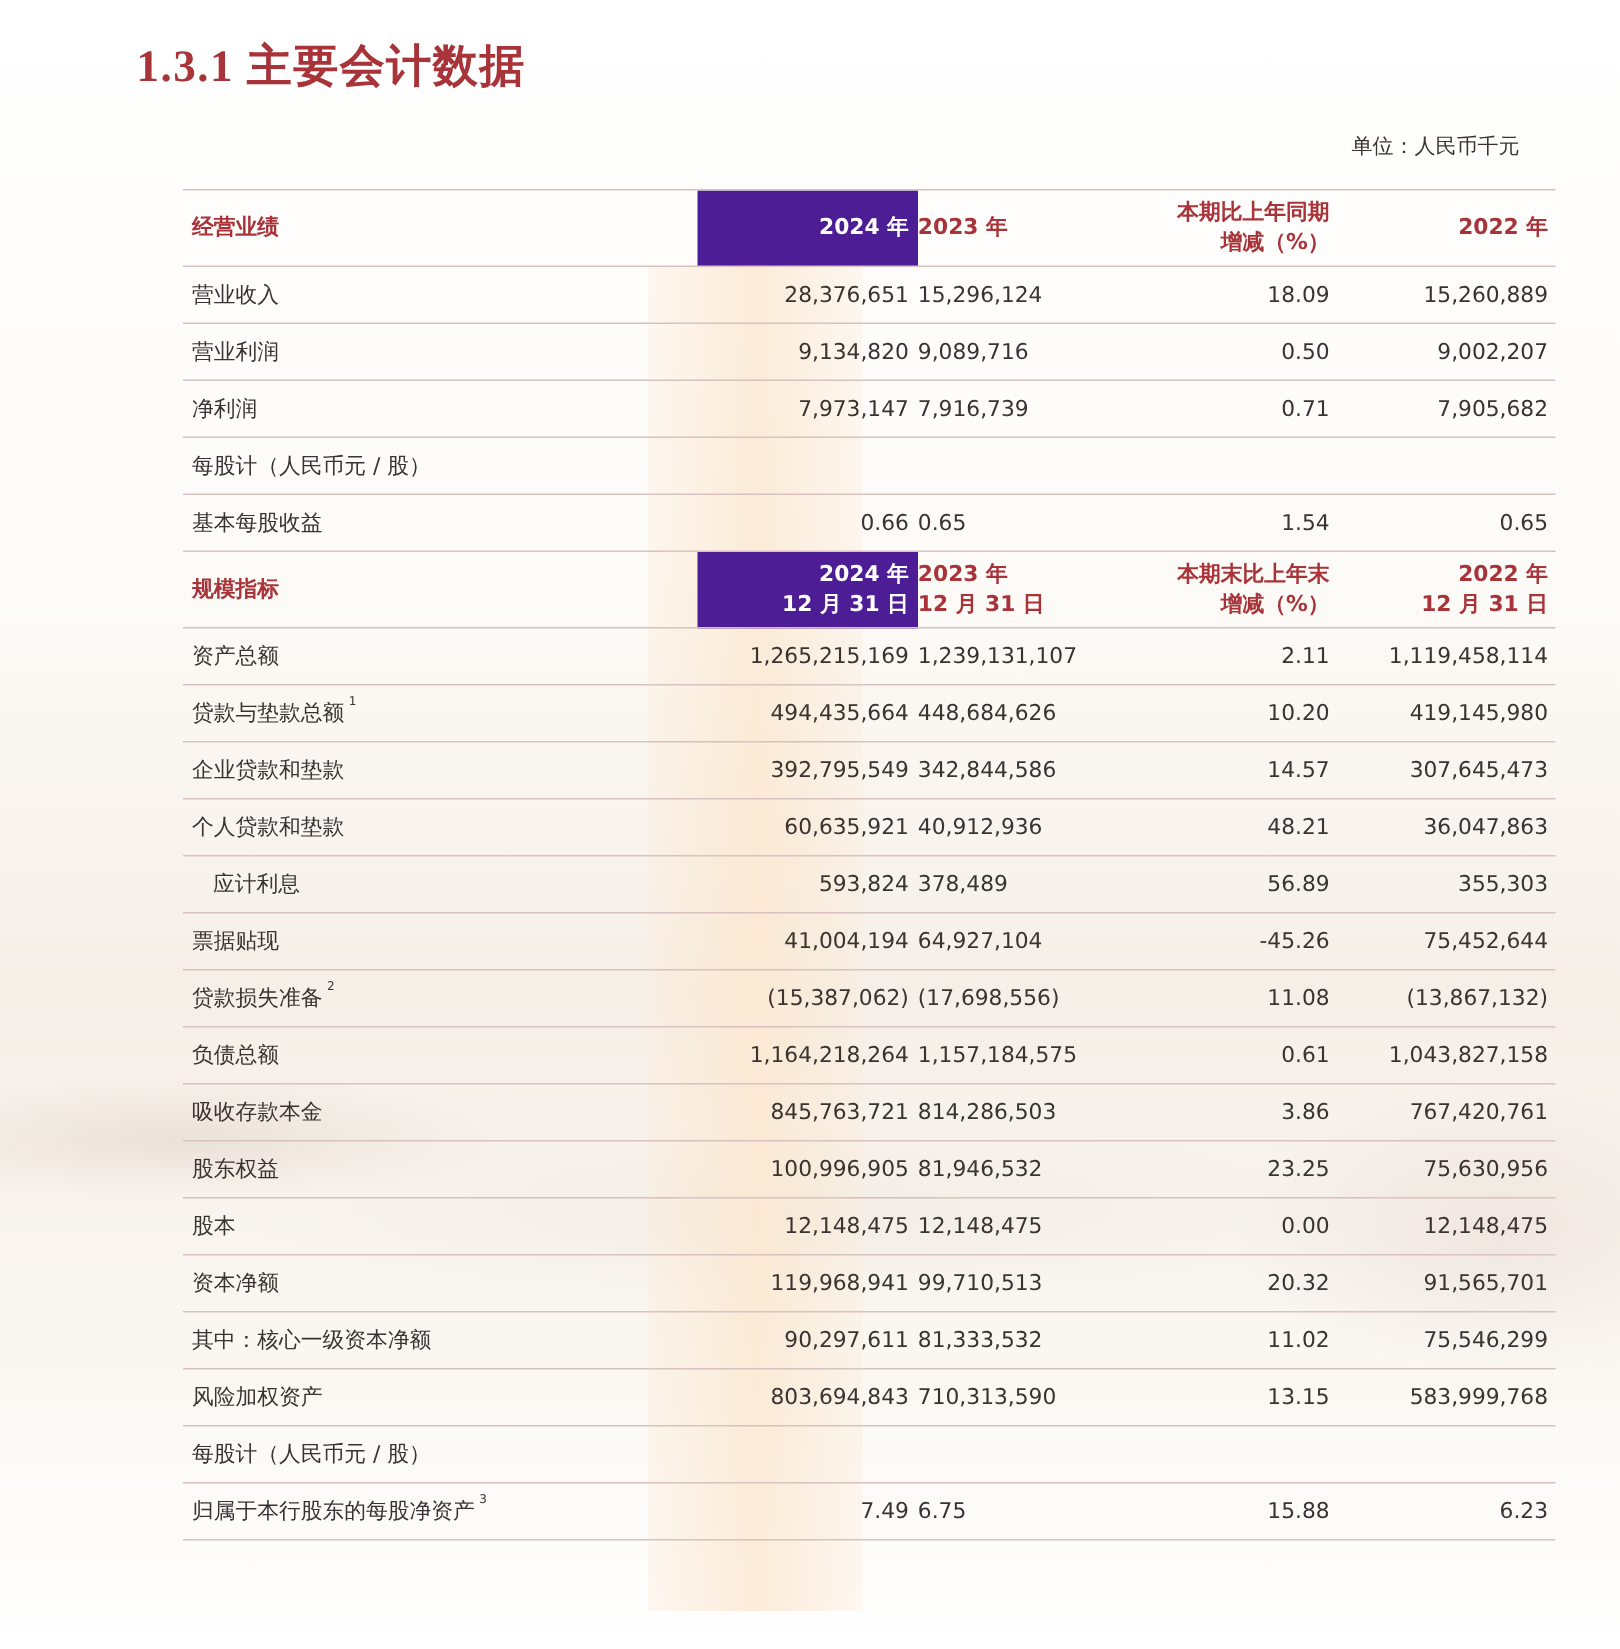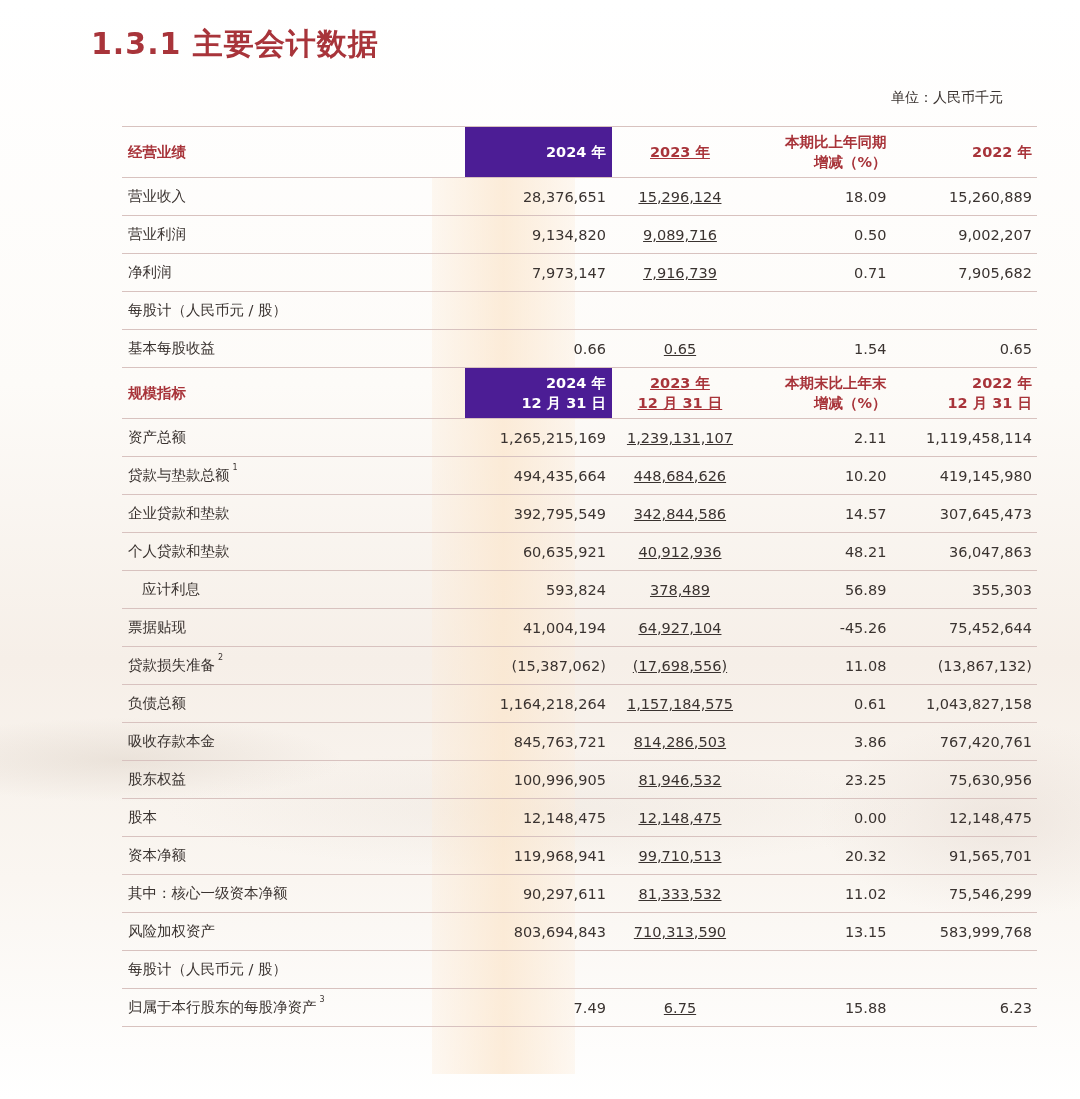--- a/index.html
+++ b/index.html
@@ -12,40 +12,40 @@
   .wash {
     position: absolute; left: 0; top: 560px; width: 1080px; height: 420px;
     background:
       radial-gradient(ellipse 320px 60px at 120px 200px, rgba(200,185,170,0.28), rgba(255,255,255,0) 70%),
       radial-gradient(ellipse 260px 140px at 1000px 260px, rgba(220,205,195,0.35), rgba(255,255,255,0) 70%),
       radial-gradient(ellipse 500px 80px at 540px 250px, rgba(225,215,205,0.25), rgba(255,255,255,0) 75%);
     pointer-events: none;
   }
   .title {
     position: absolute; left: 91px; top: 24px;
-    font-size: 30px; font-weight: bold; color: #a8343a; letter-spacing: 1px;
+    font-size: 30px; font-weight: bold; color: #a8343a; letter-spacing: 1px; font-family: Liberation Serif, serif;
   }
   .unit {
-    position: absolute; right: 77px; top: 89px;
+    position: absolute; right: 67px; top: 89px;
     font-size: 14px; color: #3a3330;
   }
   .hl-col {
     position: absolute; left: 432px; top: 178px; width: 143px; height: 896px;
     background: linear-gradient(90deg, rgba(252,236,218,0.35), rgba(251,230,205,0.75) 50%, rgba(252,236,218,0.35));
   }
   table {
     position: absolute; left: 90px; top: 126px; width: 915px;
     border-collapse: collapse; font-size: 14.5px; margin-left: 32px;
   }
   td, th { padding: 0; border-bottom: 1.5px solid #d8c2bf; }
   tr.topline td, tr.topline th { border-top: 1.5px solid #d8c2bf; }
   th { font-weight: bold; color: #a8343a; }
   .c0 { width: 342px; text-align: left; padding-left: 6px; }
   .c1 { width: 143px; text-align: right; padding-right: 6px; }
-  .c2 { width: 138px; text-align: center; padding-right: 0; text-decoration: underline; }
+  .c2 { width: 138px; text-align: left; padding-right: 0; }
   .c3 { width: 144px; text-align: right; }
   .c4 { width: 148px; text-align: right; padding-right: 5px; }
   tr.row td { height: 37px; }
   tr.hdr th { height: 50px; line-height: 20px; }
   th.hot { background: #4c1d95; color: #ffffff; }
   .indent { padding-left: 20px; }
   sup { font-size: 8px; vertical-align: top; position: relative; top: -3px; margin-left: 3px; }
   .pct { padding-right: 0; }
 </style>
 </head>

